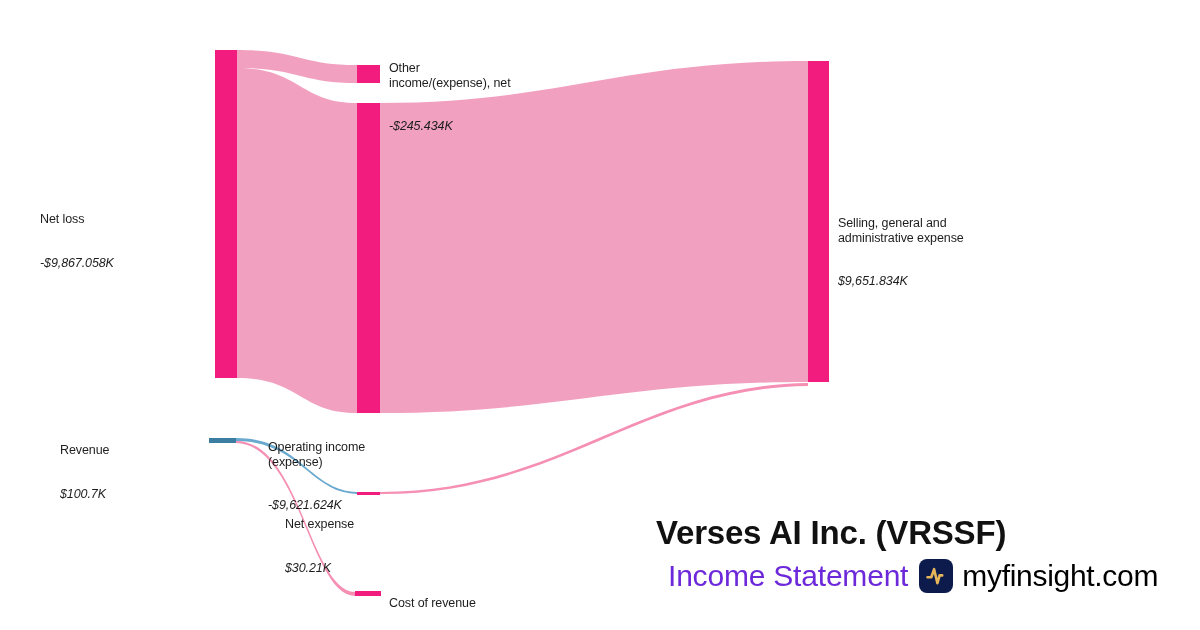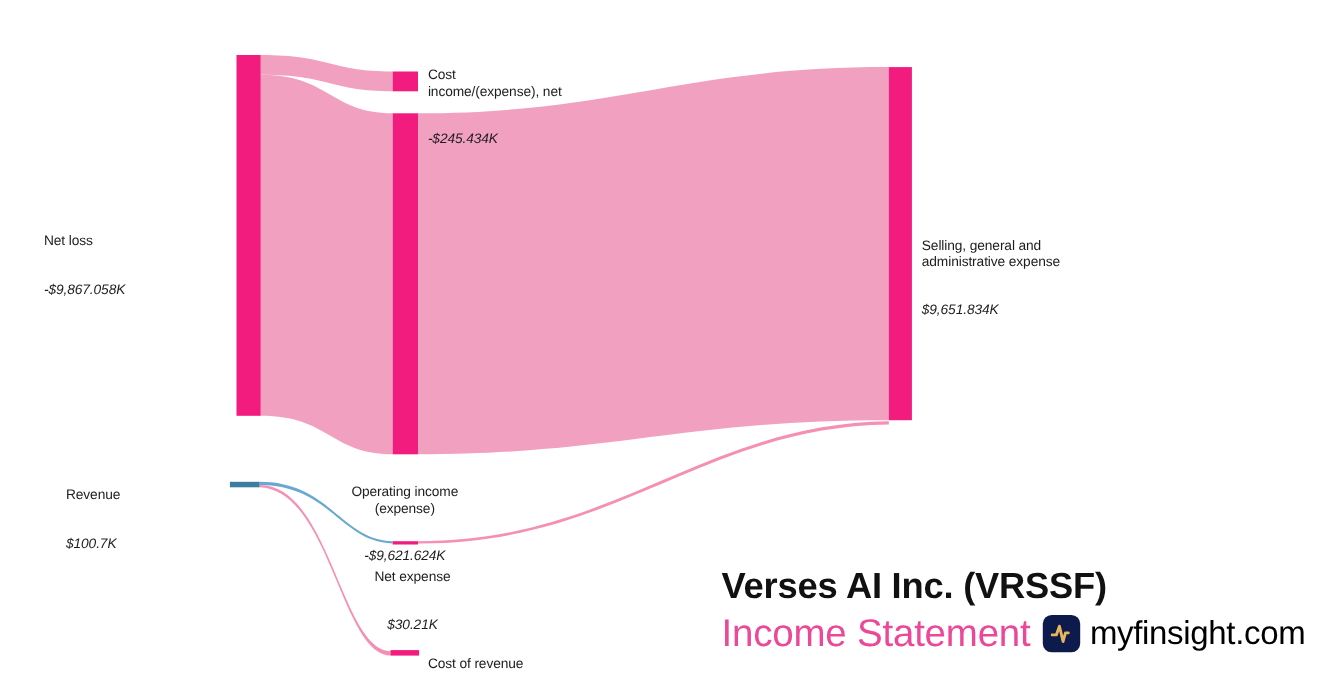--- a/index.html
+++ b/index.html
@@ -36,21 +36,21 @@
     font-size: 12.5px;
     line-height: 14.5px;
     color: #1d1d1d;
     white-space: pre;
     letter-spacing: -0.1px;
   }
   .node-label .lbl-name { display: block; }
   .node-label .lbl-value { display: block; font-style: italic; }
   .label-right { text-align: left; }
   .label-left  { }
-  .label-center{ text-align: center; }
+  .label-center{ }
 
   
   #branding {
     position: absolute;
     left: 656px;
     top: 513px;
     width: 470px;
   }
   #brand-title {
     font-family: "Liberation Sans", sans-serif;
@@ -62,25 +62,26 @@
     font-weight: bold;
   }
   #brand-row {
     display: flex;
     align-items: center;
     margin-top: 4px;
     height: 38px;
   }
   #brand-subtitle {
     font-family: "Liberation Sans", sans-serif;
-    font-size: 35px;
+    font-size: 30px;
     line-height: 36px;
-    color: #ec4899;
+    color: #6d28d9;
     white-space: nowrap;
     letter-spacing: -0.2px;
+    margin-left: 12px;
   }
   #brand-logo {
     width: 34px;
     height: 34px;
     border-radius: 8px;
     background: #0d1b4c;
     margin: 0 9px 0 11px;
     flex: 0 0 auto;
     display: flex;
     align-items: center;
@@ -157,21 +158,21 @@
       <rect x="355" y="591" width="26" height="5" fill="#f21b7e"></rect>
     </g>
   </svg>
 
   <div class="node-label label-left" style="left:40px; top:183px; width:120px;">
     <span class="lbl-name">Net loss</span>
     <span class="lbl-value">-$9,867.058K</span>
   </div>
 
   <div class="node-label label-right" style="left:389px; top:32px; width:220px;">
-    <span class="lbl-name">Cost
+    <span class="lbl-name">Other
 income/(expense), net</span>
     <span class="lbl-value">-$245.434K</span>
   </div>
 
   <div class="node-label label-center" style="left:268px; top:411px; width:200px;">
     <span class="lbl-name">Operating income
 (expense)</span>
     <span class="lbl-value">-$9,621.624K</span>
   </div>
 

